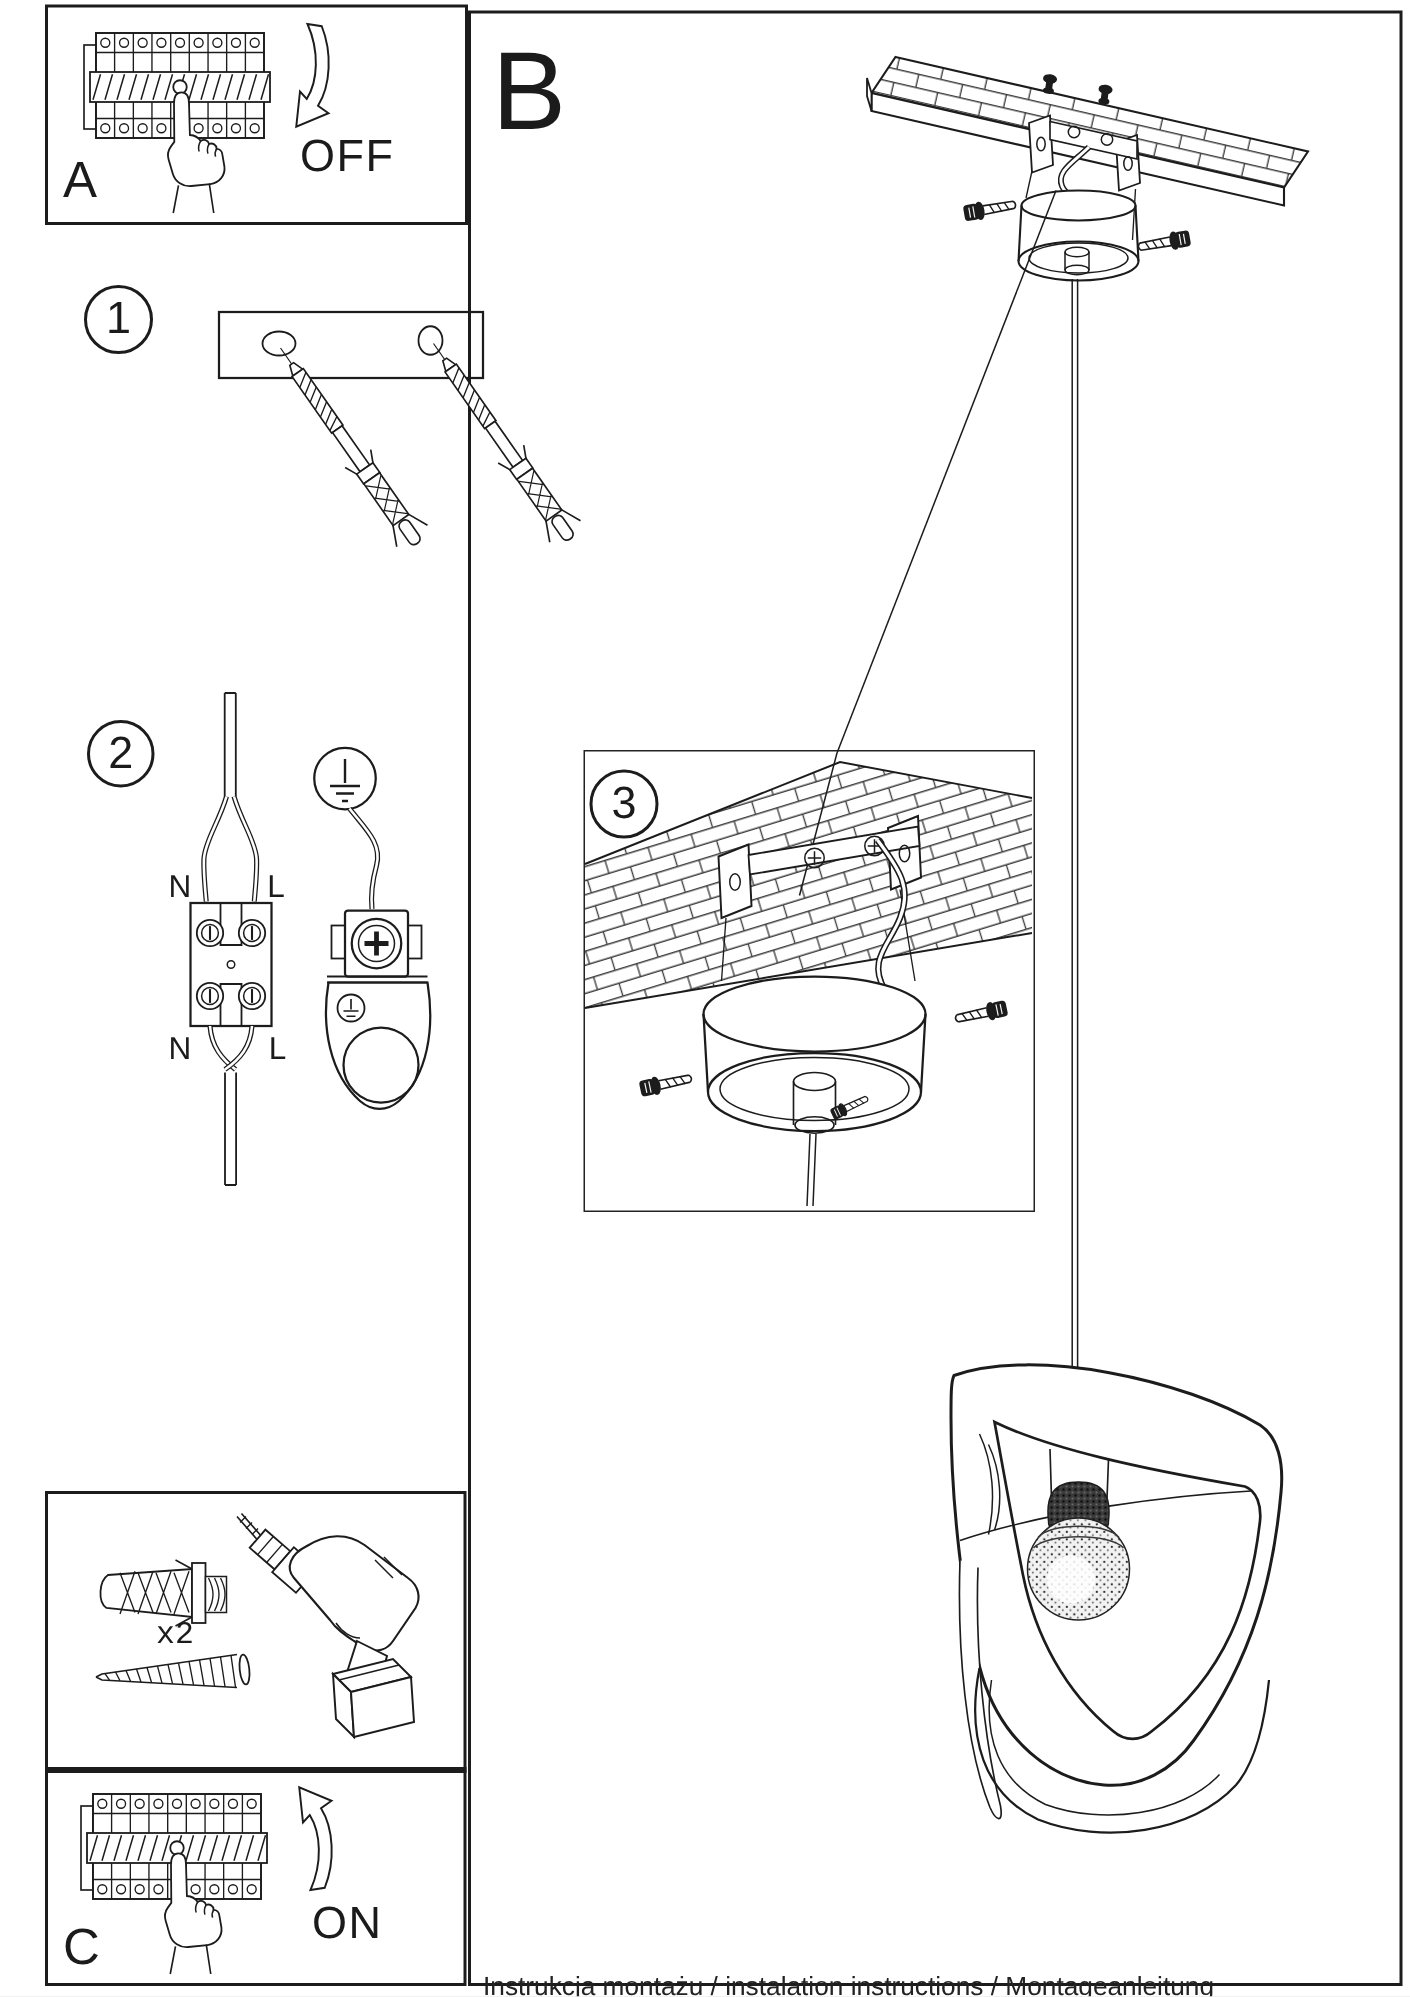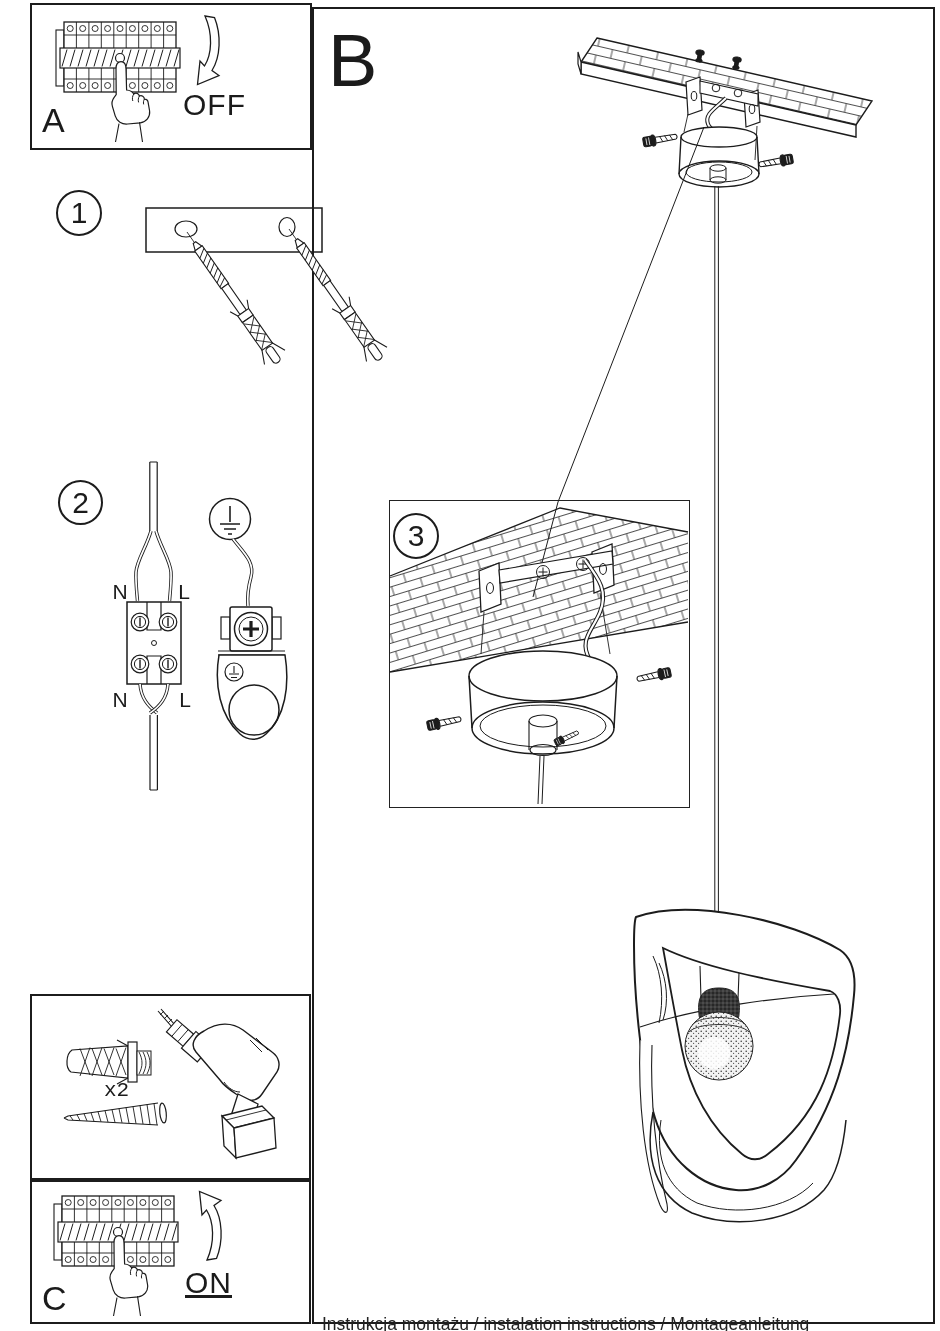--- a/index.html
+++ b/index.html
@@ -3,21 +3,21 @@
 <meta charset="utf-8">
 <style>
   html,body{margin:0;padding:0;background:#e8e8e8;}
   #page{position:relative;width:940px;height:1331px;background:#ffffff;overflow:hidden;
         font-family:"Liberation Sans","DejaVu Sans",sans-serif;color:#1b1b1b;}
   .abs{position:absolute;}
   .box{position:absolute;border:2px solid #1c1c1c;background:transparent;}
   .box-thin{position:absolute;border:1.6px solid #222;background:transparent;}
   .big-letter{font-size:74px;line-height:74px;font-weight:400;}
   .sec-letter{font-size:34px;line-height:34px;}
-  .state-word{font-size:30px;line-height:30px;letter-spacing:1px;width:80px;text-align:left;}
+  .state-word{font-size:30px;line-height:30px;letter-spacing:1px;width:80px;text-align:right;}
   .circlenum{border:2.3px solid #1c1c1c;border-radius:50%;display:flex;align-items:center;
              justify-content:center;font-size:30px;background:#fff;}
   .wirelabel{font-size:21px;line-height:21px;width:20px;text-align:center;}
   .qty{font-size:21px;line-height:21px;}
   .footer{font-size:17.5px;line-height:25.5px;color:#222;white-space:pre;}
   svg{position:absolute;left:0;top:0;pointer-events:none;}
 </style>
 </head>
 <body>
 
@@ -329,20 +329,20 @@
   </div>
 
   <div class="abs wirelabel" style="left:110px;top:581px;">N</div>
   <div class="abs wirelabel" style="left:174px;top:581px;">L</div>
   <div class="abs wirelabel" style="left:110px;top:689px;">N</div>
   <div class="abs wirelabel" style="left:175px;top:689px;">L</div>
 
   <div class="abs qty" style="left:104px;top:1080px;font-family:Liberation Mono, monospace;">x2</div>
 
   <div class="abs sec-letter" style="left:42px;top:1281px;">C</div>
-  <div class="abs state-word" style="left:185px;top:1268px;text-decoration:underline;">ON</div>
+  <div class="abs state-word" style="left:175px;top:1268px;">ON</div>
 
   <div class="abs footer" style="left:322px;top:1261px;">
     <div>Instrukcja montażu / instalation instructions / Montageanleitung</div>
     
   </div>
 
 </div>
 
 </body></html>

